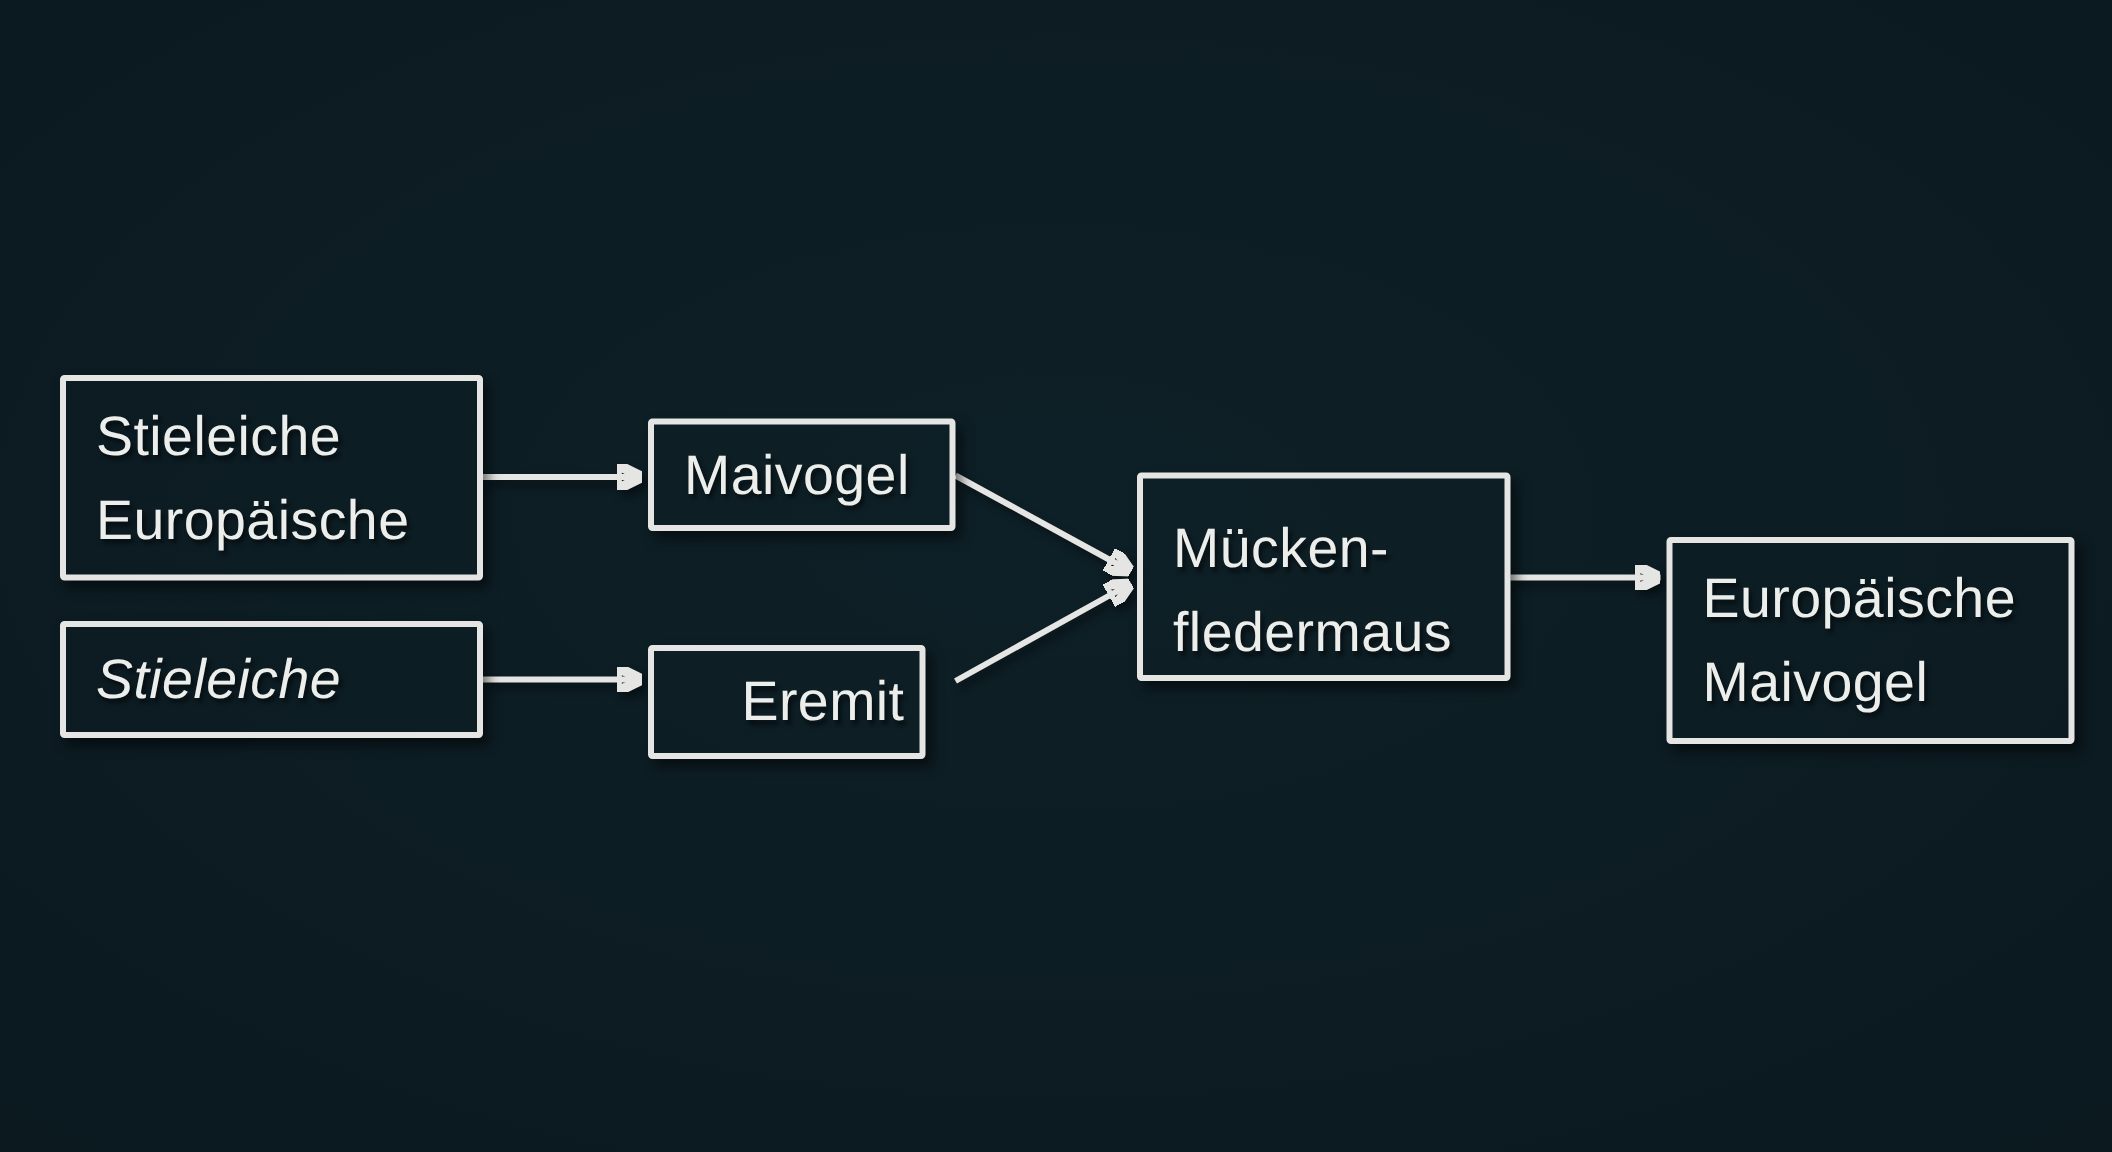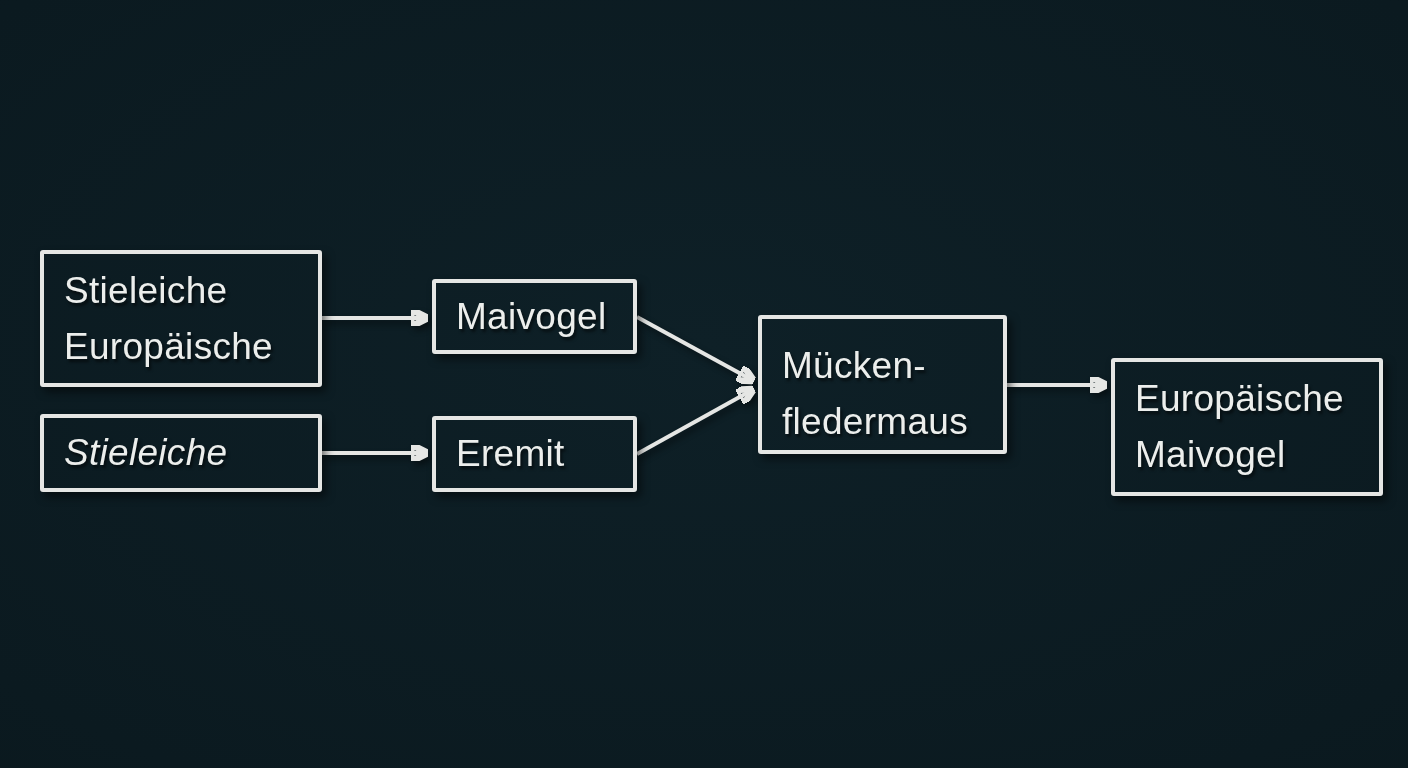--- a/index.html
+++ b/index.html
@@ -39,21 +39,21 @@
     letter-spacing:0.3px;
     box-shadow:4px 5px 8px rgba(0,0,0,0.5);
     text-shadow:2px 3px 3px rgba(0,0,0,0.55);
     white-space:nowrap;
   }
   .node span{display:block;}
   
   #n-leipziger   {left:40px;  top:250px; width:282px; height:137px;}
   #n-stieleiche  {left:40px;  top:414px; width:282px; height:78px;font-style:italic;}
   #n-maivogel    {left:432px; top:279px; width:205px; height:75px;}
-  #n-eremit      {left:432px; top:416px; width:205px; height:76px;}
+  #n-eremit      {left:432px; top:430px; width:185px; height:76px;text-align:right;}
   #n-mueckenfledermaus {left:758px; top:315px; width:249px; height:139px;justify-content:flex-end;}
   #n-wildkatze   {left:1111px;top:318px; width:272px; height:138px;margin-top:40px;}
 </style>
 </head>
 <body>
 
 <div class="stage">
 
   <svg class="edges" width="1408" height="768" viewBox="0 0 1408 768">
     <defs>

